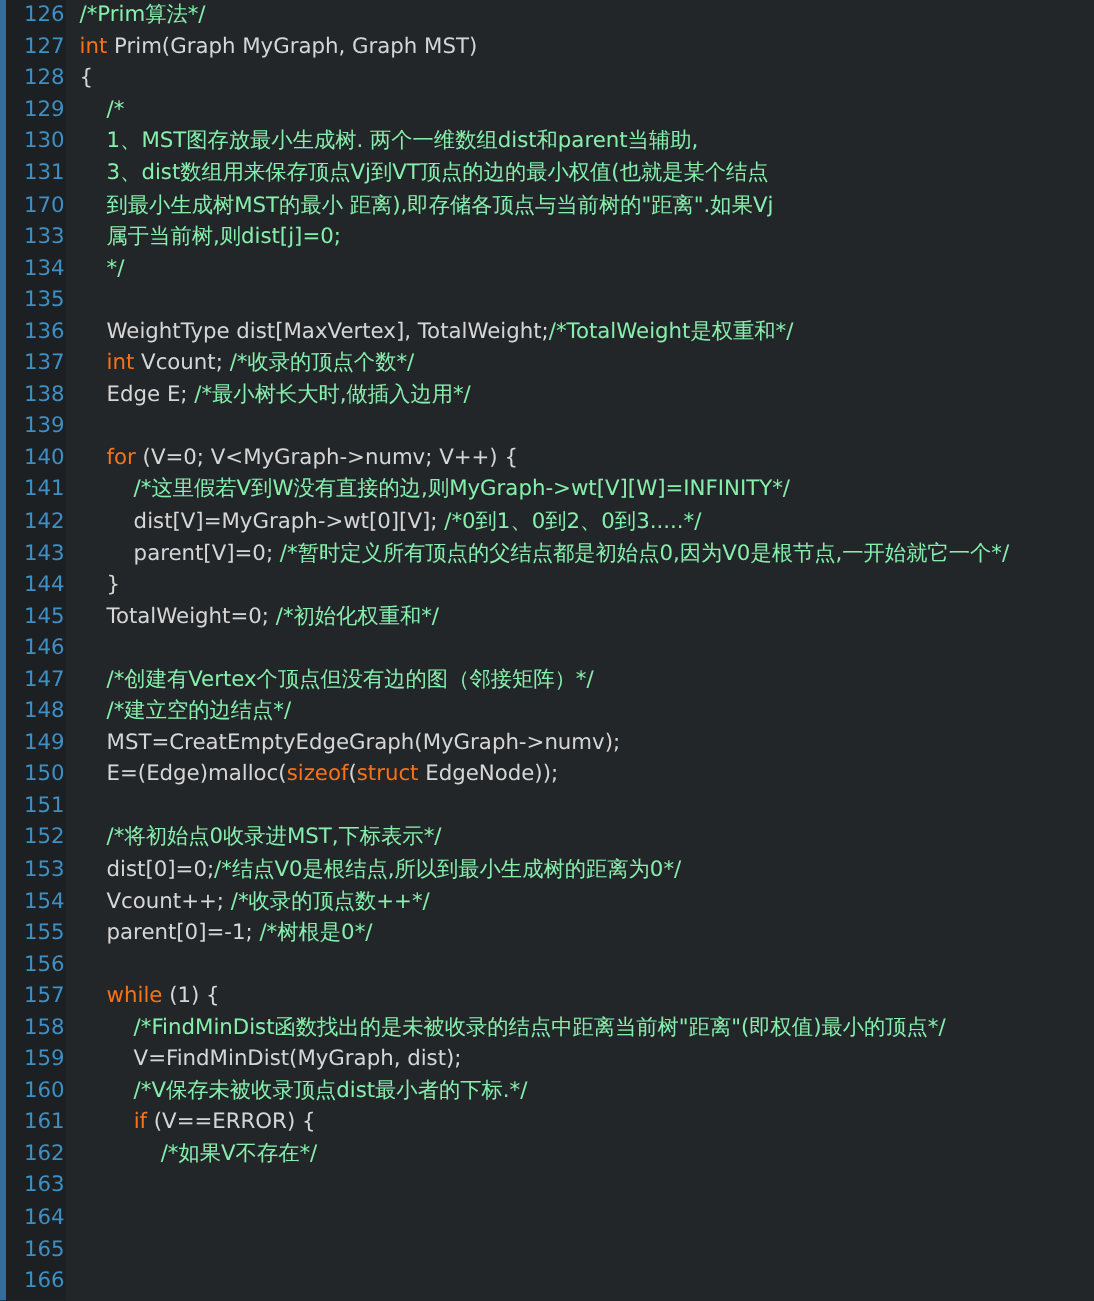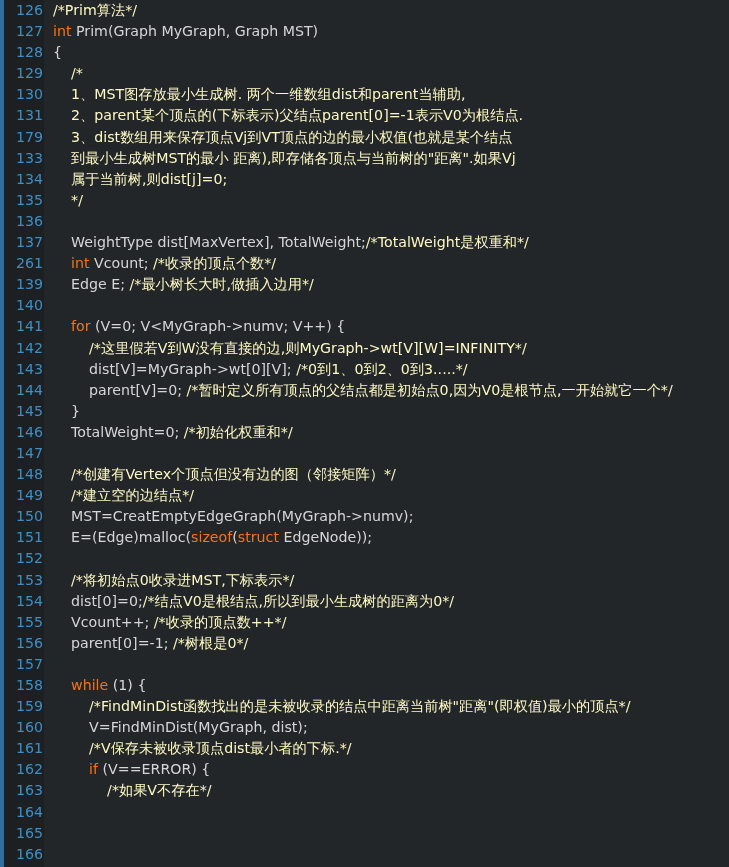--- a/index.html
+++ b/index.html
@@ -77,45 +77,45 @@
   .cl {
     color: #d4d4d4;
     padding-left: 9px;
     height: 21.1px;
     line-height: 21.1px;
     white-space: pre;
     overflow: hidden;
   }
 
   
-  .t-cmt  { color: #fef9c3; }
+  .t-cmt  { color: #86efac; }
   .t-kw   { color: #f97316; }
   .t-txt  { color: #d6d6d6; }
 </style>
 </head>
 <body>
 
 <div id="editor">
 
   <div id="edge-stripe"></div>
 
   <div id="gutter">
       <div class="row ln">126</div>
       <div class="row ln">127</div>
       <div class="row ln">128</div>
       <div class="row ln">129</div>
       <div class="row ln">130</div>
       <div class="row ln">131</div>
-      <div class="row ln">179</div>
+      <div class="row ln">170</div>
       <div class="row ln">133</div>
       <div class="row ln">134</div>
       <div class="row ln">135</div>
       <div class="row ln">136</div>
       <div class="row ln">137</div>
-      <div class="row ln">261</div>
+      <div class="row ln">138</div>
       <div class="row ln">139</div>
       <div class="row ln">140</div>
       <div class="row ln">141</div>
       <div class="row ln">142</div>
       <div class="row ln">143</div>
       <div class="row ln">144</div>
       <div class="row ln">145</div>
       <div class="row ln">146</div>
       <div class="row ln">147</div>
       <div class="row ln">148</div>
@@ -138,21 +138,20 @@
       <div class="row ln">165</div>
       <div class="row ln">166</div>
     </div>
 
   <div id="code-surface">
       <div class="row cl"><span class="t-cmt">/*Prim算法*/</span></div>
       <div class="row cl"><span class="t-kw">int</span><span class="t-txt"> Prim(Graph MyGraph, Graph MST)</span></div>
       <div class="row cl"><span class="t-txt">{</span></div>
       <div class="row cl"><span class="t-cmt">    /*</span></div>
       <div class="row cl"><span class="t-cmt">    1、MST图存放最小生成树. 两个一维数组dist和parent当辅助,</span></div>
-      <div class="row cl"><span class="t-cmt">    2、parent某个顶点的(下标表示)父结点parent[0]=-1表示V0为根结点.</span></div>
       <div class="row cl"><span class="t-cmt">    3、dist数组用来保存顶点Vj到VT顶点的边的最小权值(也就是某个结点</span></div>
       <div class="row cl"><span class="t-cmt">    到最小生成树MST的最小 距离),即存储各顶点与当前树的"距离".如果Vj</span></div>
       <div class="row cl"><span class="t-cmt">    属于当前树,则dist[j]=0;</span></div>
       <div class="row cl"><span class="t-cmt">    */</span></div>
       <div class="row cl">&nbsp;</div>
       <div class="row cl"><span class="t-txt">    WeightType dist[MaxVertex], TotalWeight;</span><span class="t-cmt">/*TotalWeight是权重和*/</span></div>
       <div class="row cl"><span class="t-txt">    </span><span class="t-kw">int</span><span class="t-txt"> Vcount; </span><span class="t-cmt">/*收录的顶点个数*/</span></div>
       <div class="row cl"><span class="t-txt">    Edge E; </span><span class="t-cmt">/*最小树长大时,做插入边用*/</span></div>
       <div class="row cl">&nbsp;</div>
       <div class="row cl"><span class="t-txt">    </span><span class="t-kw">for</span><span class="t-txt"> (V=0; V&lt;MyGraph-&gt;numv; V++) {</span></div>

